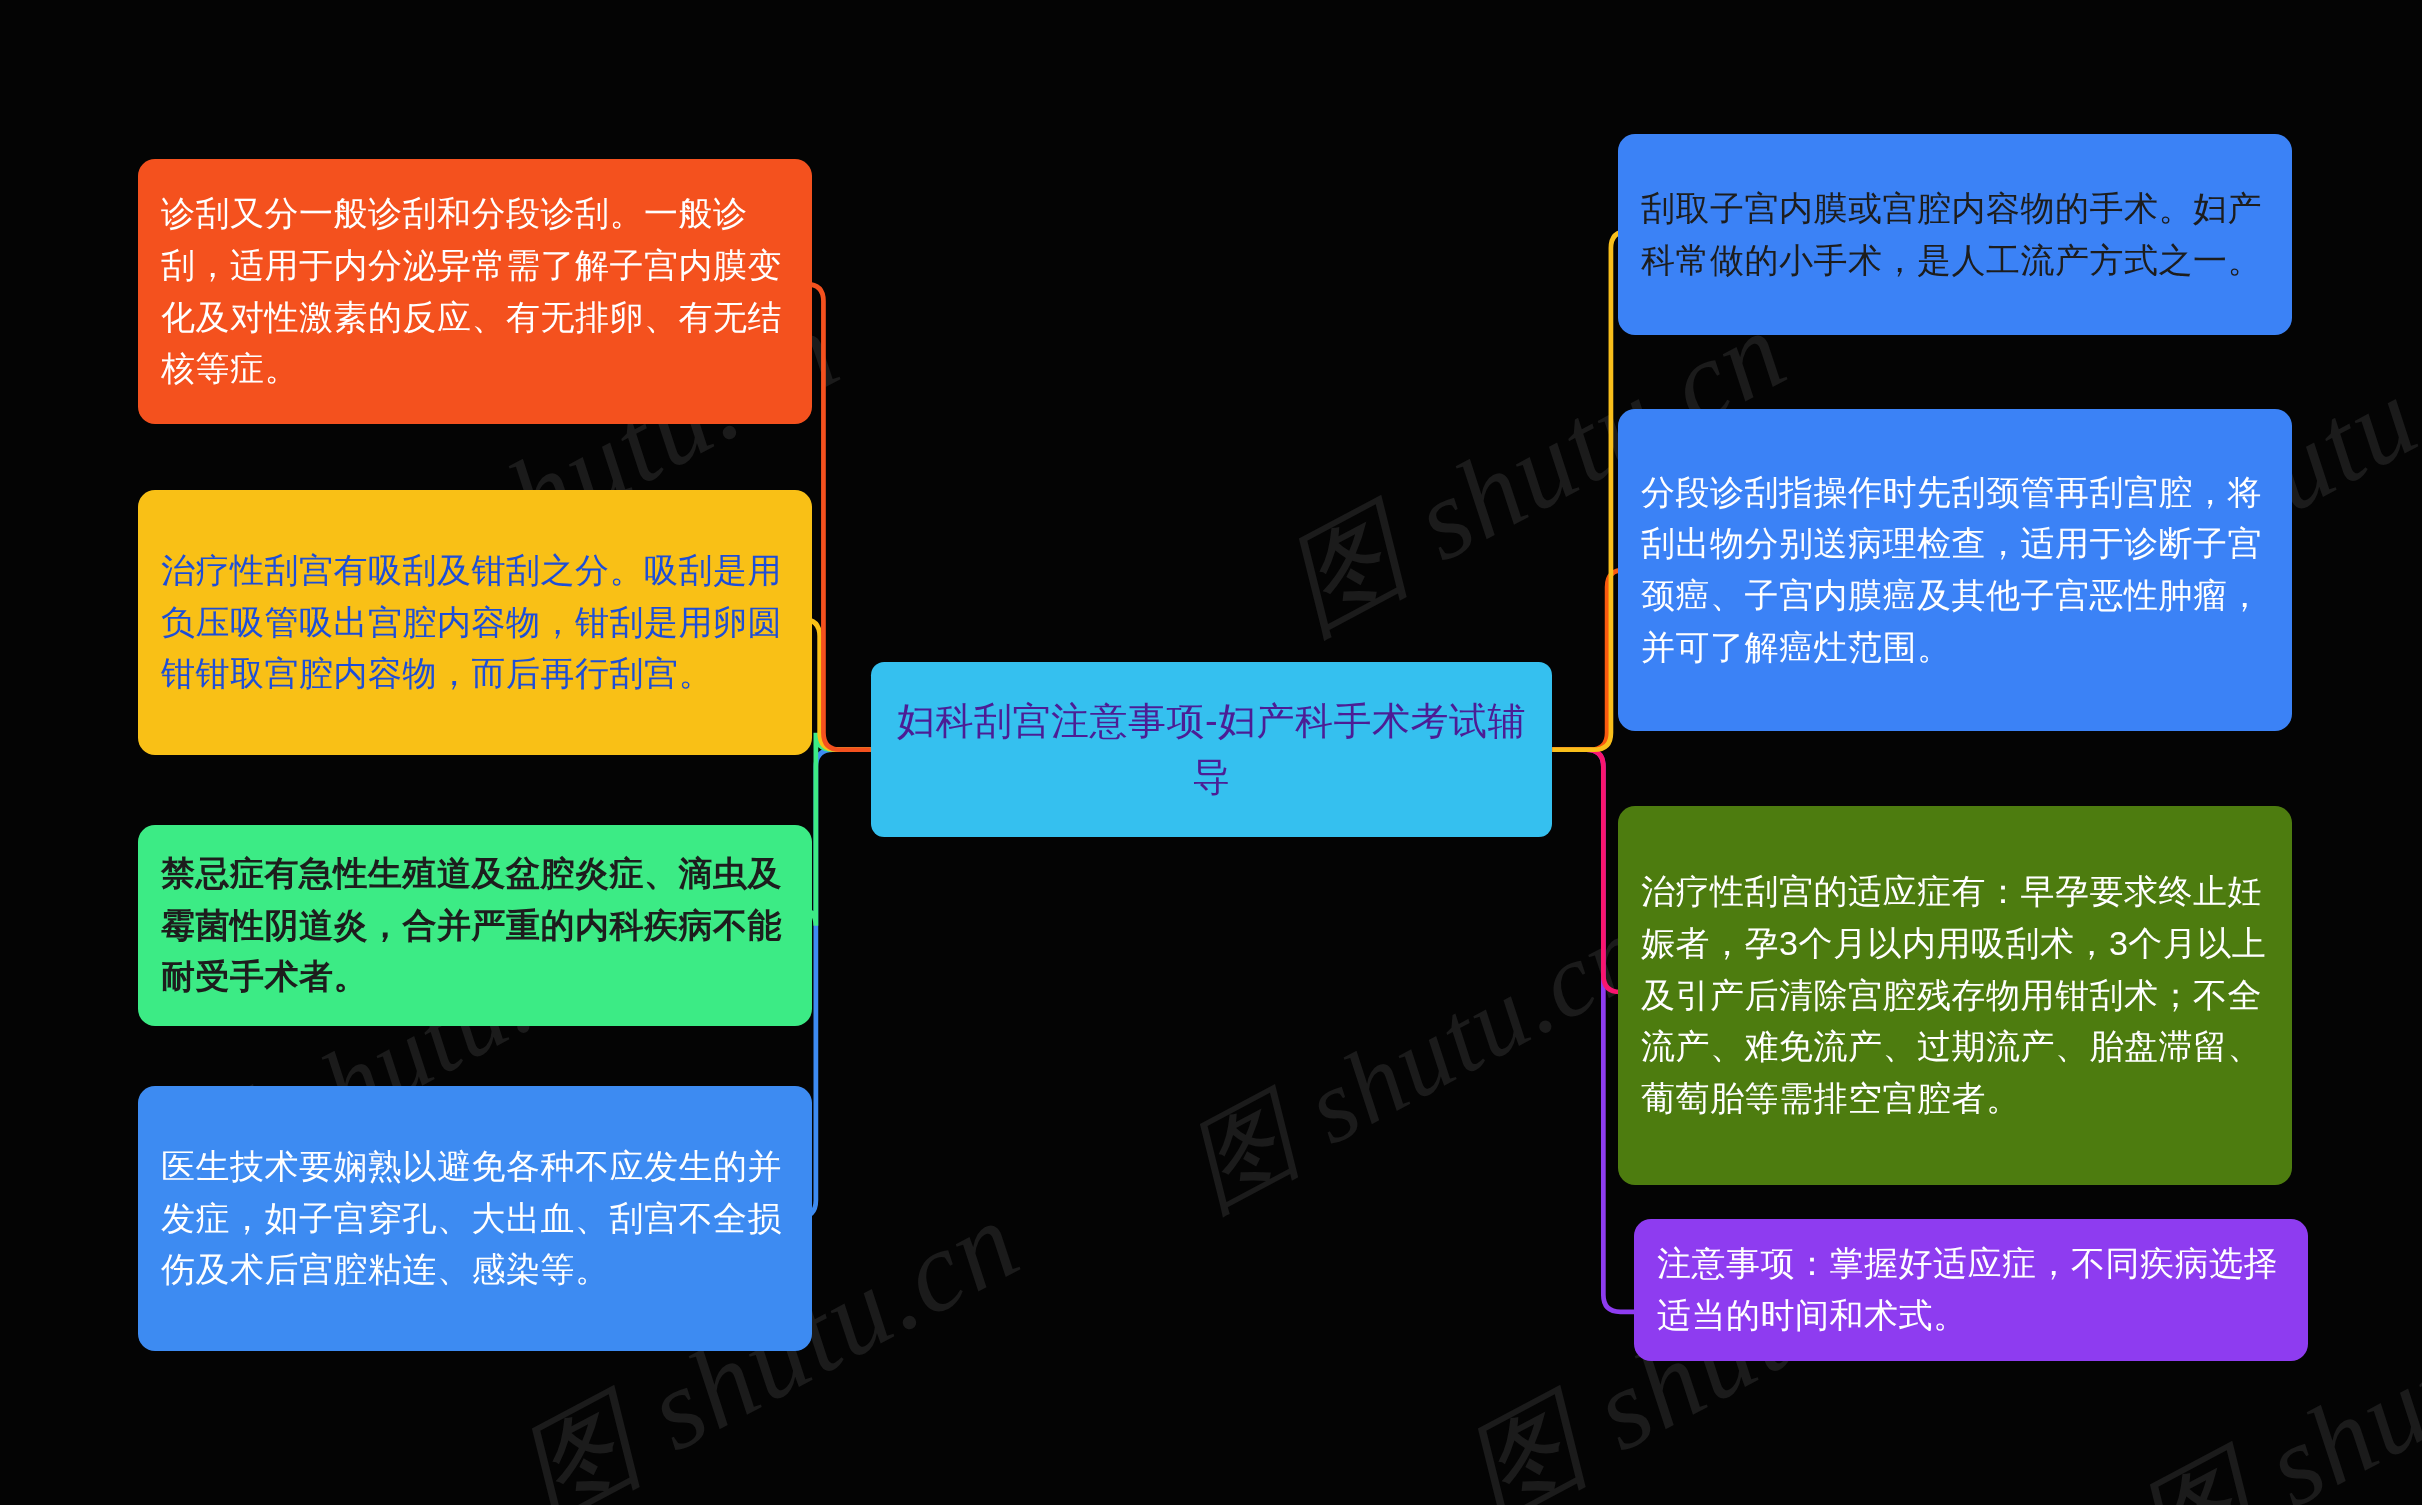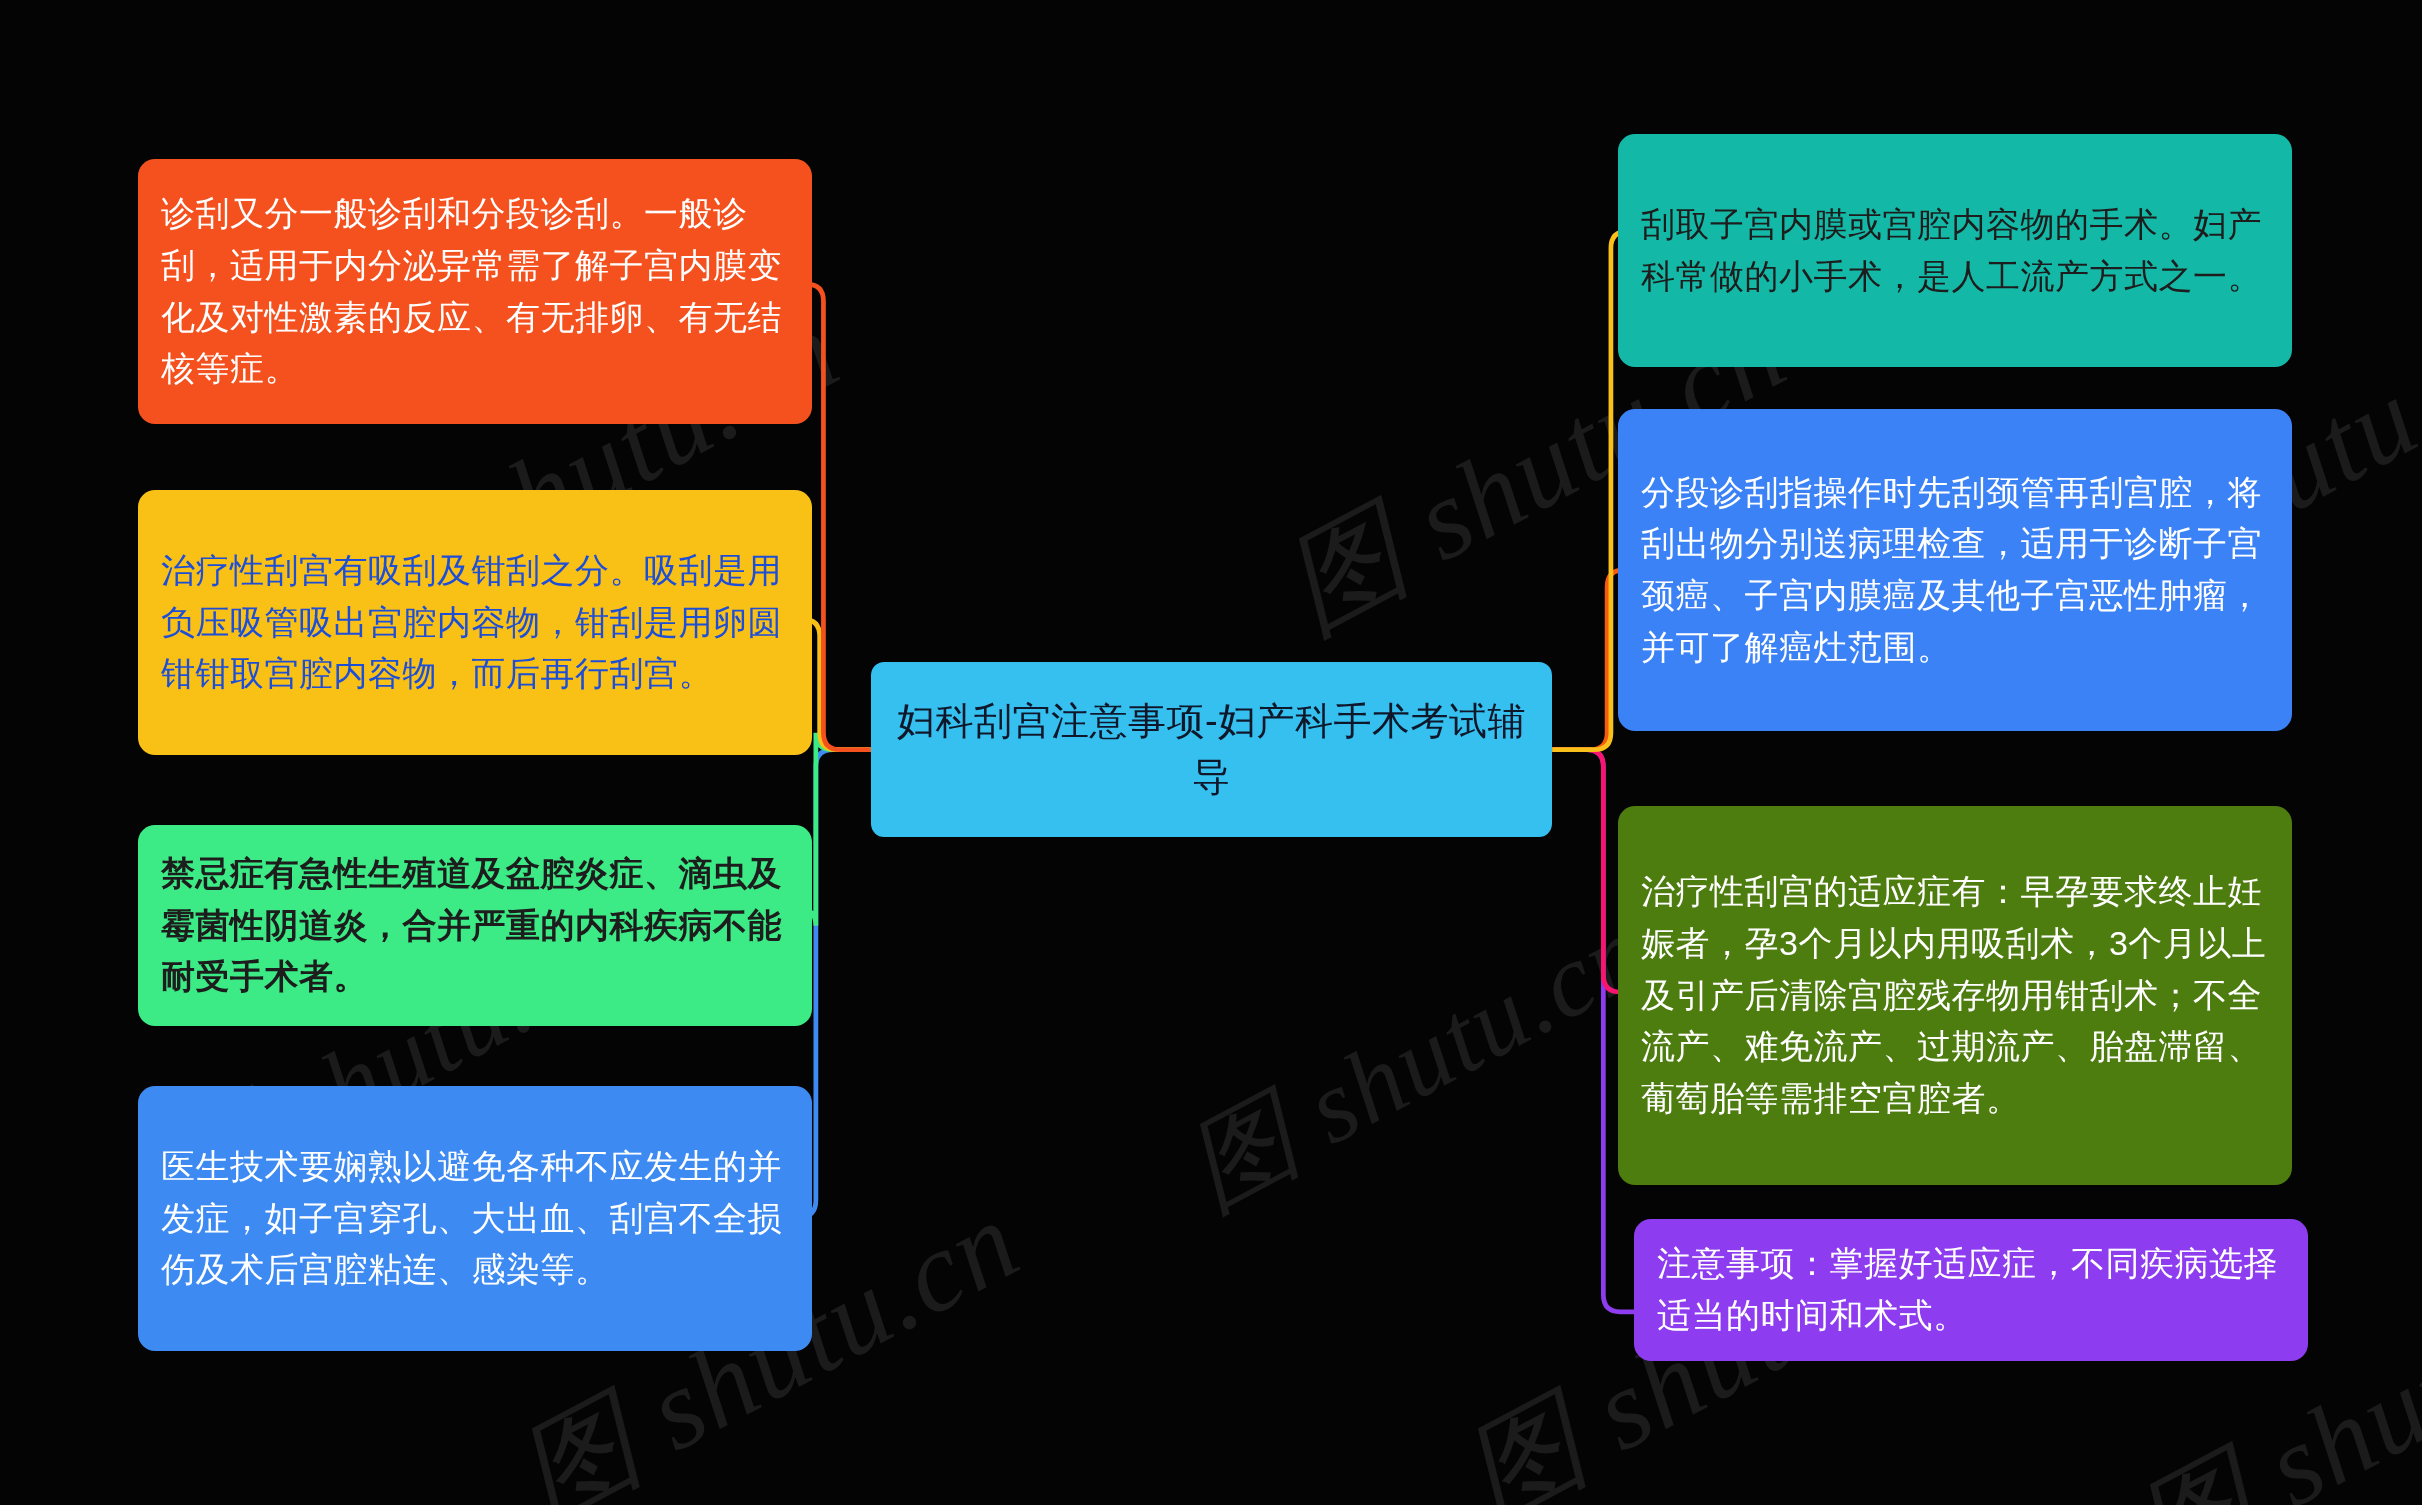--- a/index.html
+++ b/index.html
@@ -109,40 +109,40 @@
     <path d="M 1640 792 L 1676 792 Q 1694 792 1694 810 L 1694 1368 Q 1694 1386 1712 1386 L 1766 1386" stroke="#8e3cf0" stroke-width="5" fill="none"></path>
 
     <path d="M 1640 792 L 1676 792 Q 1694 792 1694 810 L 1694 1030 Q 1694 1048 1712 1048 L 1766 1048" stroke="#f9156f" stroke-width="5" fill="none"></path>
 
     <path d="M 1640 792 L 1680 792 Q 1698 792 1698 774 L 1698 620 Q 1698 602 1716 602 L 1766 602" stroke="#f8590e" stroke-width="5" fill="none"></path>
 
     <path d="M 1640 792 L 1684 792 Q 1702 792 1702 774 L 1702 262 Q 1702 244 1720 244 L 1766 244" stroke="#f9bf1b" stroke-width="5" fill="none"></path>
   </svg>
 
   <div id="root-node" class="node dark-text" style="left: 871px; top: 662px; width: 681px; height: 175px; background: rgb(53, 192, 239);">
-    <span class="txt" style="color: #0f172a;">妇科刮宫注意事项-妇产科手术考试辅导</span>
+    <span class="txt" style="color: #4c1d95;">妇科刮宫注意事项-妇产科手术考试辅导</span>
   </div>
 
   <div class="node light-text" style="left: 138px; top: 159px; width: 674px; height: 265px; background: rgb(244, 81, 30);">
     <span class="txt" style="color: rgb(255, 255, 255);">诊刮又分一般诊刮和分段诊刮。一般诊刮，适用于内分泌异常需了解子宫内膜变化及对性激素的反应、有无排卵、有无结核等症。</span>
   </div>
 
   <div class="node dark-text" style="left: 138px; top: 490px; width: 674px; height: 265px; background: rgb(249, 192, 22);">
     <span class="txt" style="color: #1d4ed8;">治疗性刮宫有吸刮及钳刮之分。吸刮是用负压吸管吸出宫腔内容物，钳刮是用卵圆钳钳取宫腔内容物，而后再行刮宫。</span>
   </div>
 
   <div class="node dark-text" style="left: 138px; top: 825px; width: 674px; height: 201px; background: rgb(60, 235, 133);">
     <span class="txt" style="color: rgb(29, 29, 29); font-weight: bold;">禁忌症有急性生殖道及盆腔炎症、滴虫及霉菌性阴道炎，合并严重的内科疾病不能耐受手术者。</span>
   </div>
 
   <div class="node light-text" style="left: 138px; top: 1086px; width: 674px; height: 265px; background: rgb(61, 139, 242);">
     <span class="txt" style="color: rgb(255, 255, 255);">医生技术要娴熟以避免各种不应发生的并发症，如子宫穿孔、大出血、刮宫不全损伤及术后宫腔粘连、感染等。</span>
   </div>
 
-  <div class="node dark-text" style="left: 1618px; top: 134px; width: 674px; height: 233px; background: #14b8a6;">
+  <div class="node dark-text" style="left: 1618px; top: 134px; width: 674px; height: 201px; background: #3b82f6;">
     <span class="txt" style="color: rgb(29, 29, 29);">刮取子宫内膜或宫腔内容物的手术。妇产科常做的小手术，是人工流产方式之一。</span>
   </div>
 
   <div class="node light-text" style="left: 1618px; top: 409px; width: 674px; height: 322px; background: #3b82f6;">
     <span class="txt" style="color: rgb(255, 255, 255);">分段诊刮指操作时先刮颈管再刮宫腔，将刮出物分别送病理检查，适用于诊断子宫颈癌、子宫内膜癌及其他子宫恶性肿瘤，并可了解癌灶范围。</span>
   </div>
 
   <div class="node light-text" style="left: 1618px; top: 806px; width: 674px; height: 379px; background: #4d7c0f;">
     <span class="txt" style="color: rgb(255, 255, 255);">治疗性刮宫的适应症有：早孕要求终止妊娠者，孕3个月以内用吸刮术，3个月以上及引产后清除宫腔残存物用钳刮术；不全流产、难免流产、过期流产、胎盘滞留、葡萄胎等需排空宫腔者。</span>
   </div>

